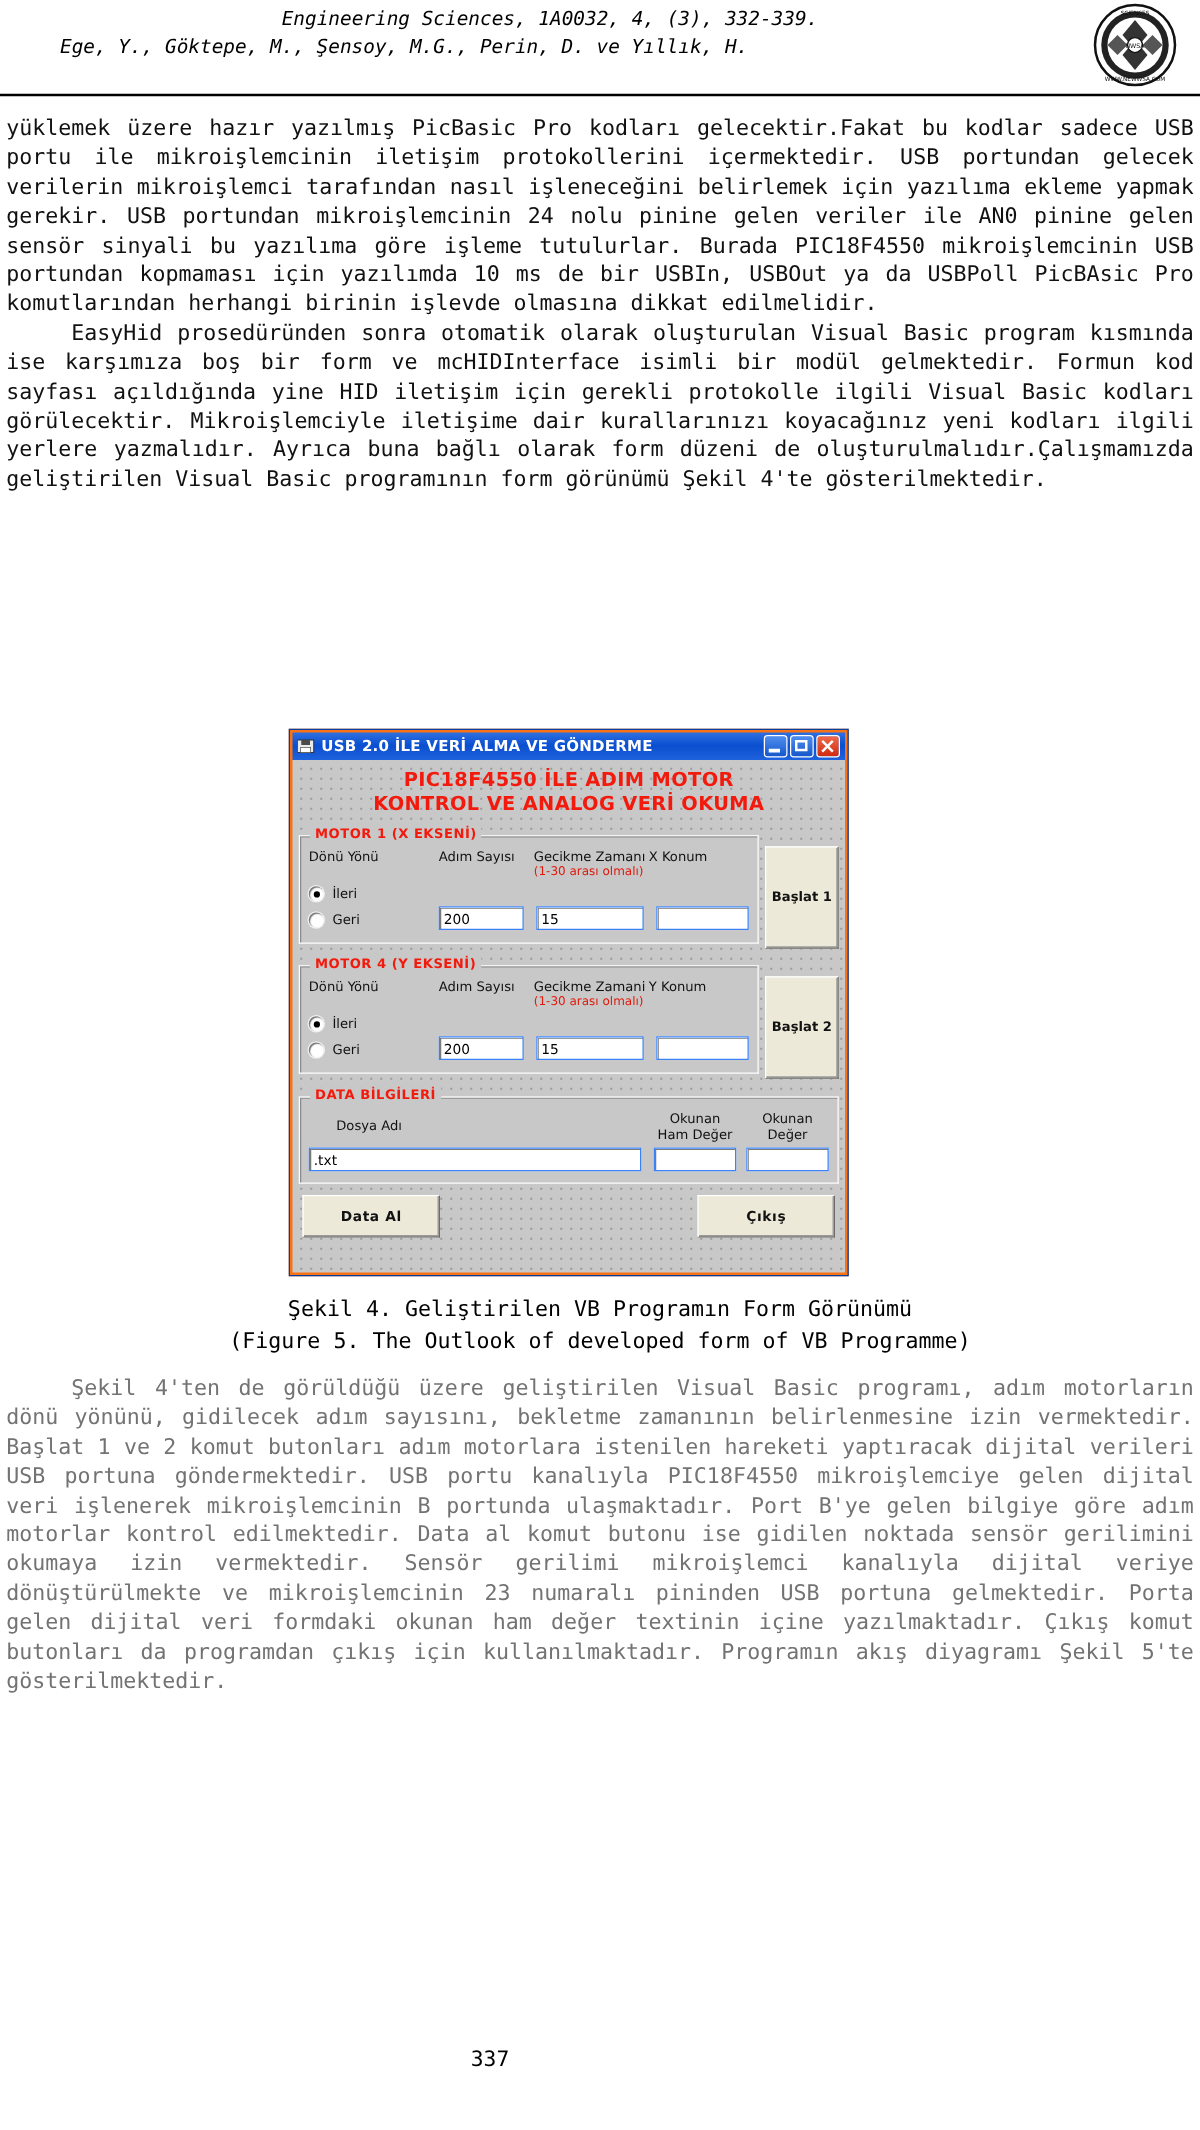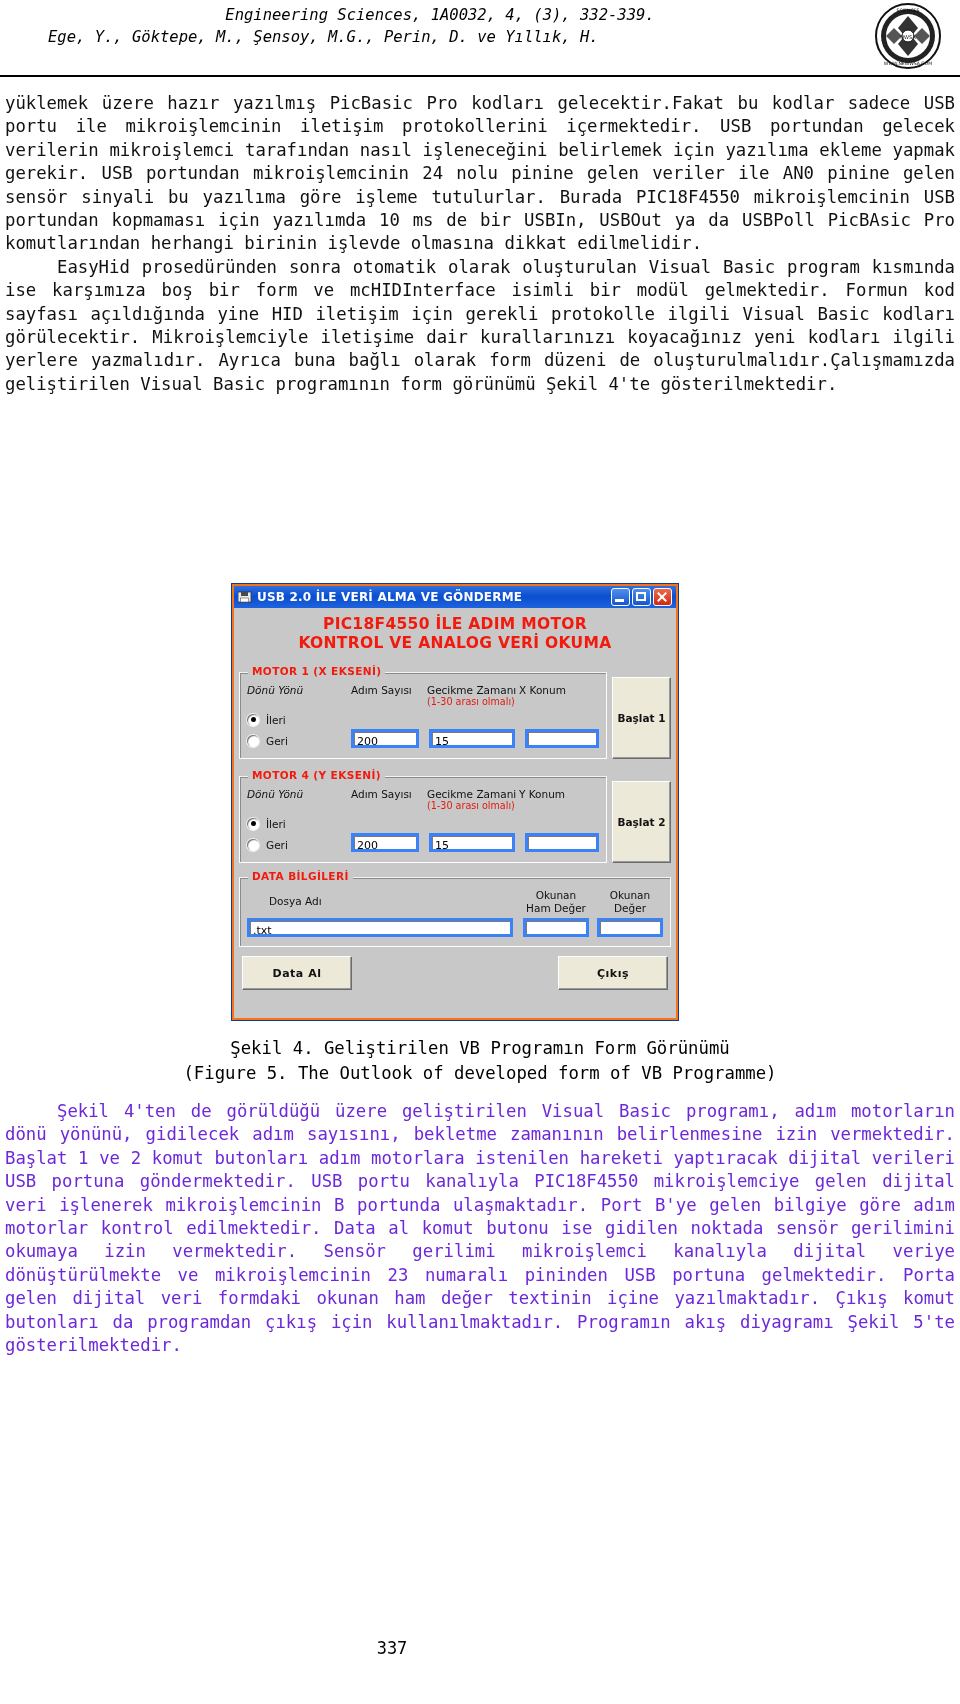--- a/index.html
+++ b/index.html
@@ -108,21 +108,21 @@
     color:#f21a0d;
     font-family:"DejaVu Sans", sans-serif;
     font-weight:bold;
     font-size:15.5px;
     text-align:center;
     line-height:19px;
     margin:4px 0 2px 0;
     letter-spacing:0.3px;
   }
 
-  .row{display:flex;gap:5px;align-items:flex-end;}
+  .row{display:flex;gap:5px;align-items:center;}
   .col-left{flex:0 0 352px;}
   .col-right{flex:1 1 auto;display:flex;flex-direction:column;gap:8px;}
 
   .gbox{
     border:1px solid #fdfdfd;
     border-top-color:#f3f3f3;
     box-shadow:inset 1px 1px 0 #8a8a8a;
     position:relative;
     background:#c8c8c8;
     margin-top:8px;
@@ -134,41 +134,41 @@
     background:#c8c8c8;
     padding:0 4px;
     color:#f21a0d;
     font-family:"DejaVu Sans", sans-serif;
     font-weight:bold;
     font-size:10.5px;
     letter-spacing:0.4px;
     white-space:nowrap;
   }
   .hdr-row{display:flex;font-family:"DejaVu Sans", sans-serif;font-size:10.5px;color:#111;}
-  .hdr-row .c1{flex:0 0 104px;font-style:italic;}
+  .hdr-row .c1{flex:0 0 104px;}
   .hdr-row .c2{flex:0 0 76px;}
   .hdr-row .c3{flex:0 0 92px;text-align:left;}
   .hdr-row .c4{flex:1 1 auto;text-align:left;}
   .note{color:#e01a0d;font-family:"DejaVu Sans", sans-serif;font-size:9.6px;}
 
   .ctl-row{display:flex;align-items:flex-start;margin-top:1px;}
   .radios{flex:0 0 104px;padding-top:1px;}
   .radio{display:flex;align-items:center;gap:7px;height:21px;font-family:"DejaVu Sans", sans-serif;font-size:10.5px;color:#111;}
   .rdot{
     width:12px;height:12px;border-radius:50%;
     background:#ffffff;
     box-shadow:inset 1px 1px 1px #6e6e6e, 0 0 0 1px #f0f0f0;
     position:relative;flex:0 0 auto;
   }
   .rdot.on:after{
     content:"";position:absolute;left:3.5px;top:3.5px;width:5px;height:5px;border-radius:50%;background:#000;
   }
   .tbox{
     background:#ffffff;
-    border:3px solid #3b82f6;
+    border:1px solid #3b82f6;
     box-shadow:inset 1px 1px 0 #7a7a7a;
     height:19px;
     font-family:"DejaVu Sans", sans-serif;
     font-size:11px;
     color:#000;
     padding:1px 2px 0 3px;
     box-sizing:border-box;
     line-height:17px;
   }
   .tb-steps{flex:0 0 68px;margin-right:10px;}
@@ -223,21 +223,21 @@
     line-height:25px;
   }
 
   
   .body2{
     position:absolute;left:5px;top:1100px;width:950px;
     font-family:"DejaVu Sans Mono", monospace;
     font-size:17.3px;
     line-height:23.4px;
     text-align:justify;
-    color:#6d28d9;
+    color:#737373;
   }
   .body2 p{margin:0;}
 
   .pageno{
     position:absolute;left:0;top:1638px;width:784px;text-align:center;
     font-family:"DejaVu Sans Mono", monospace;
     font-size:17px;
   }
 </style>
 </head>

